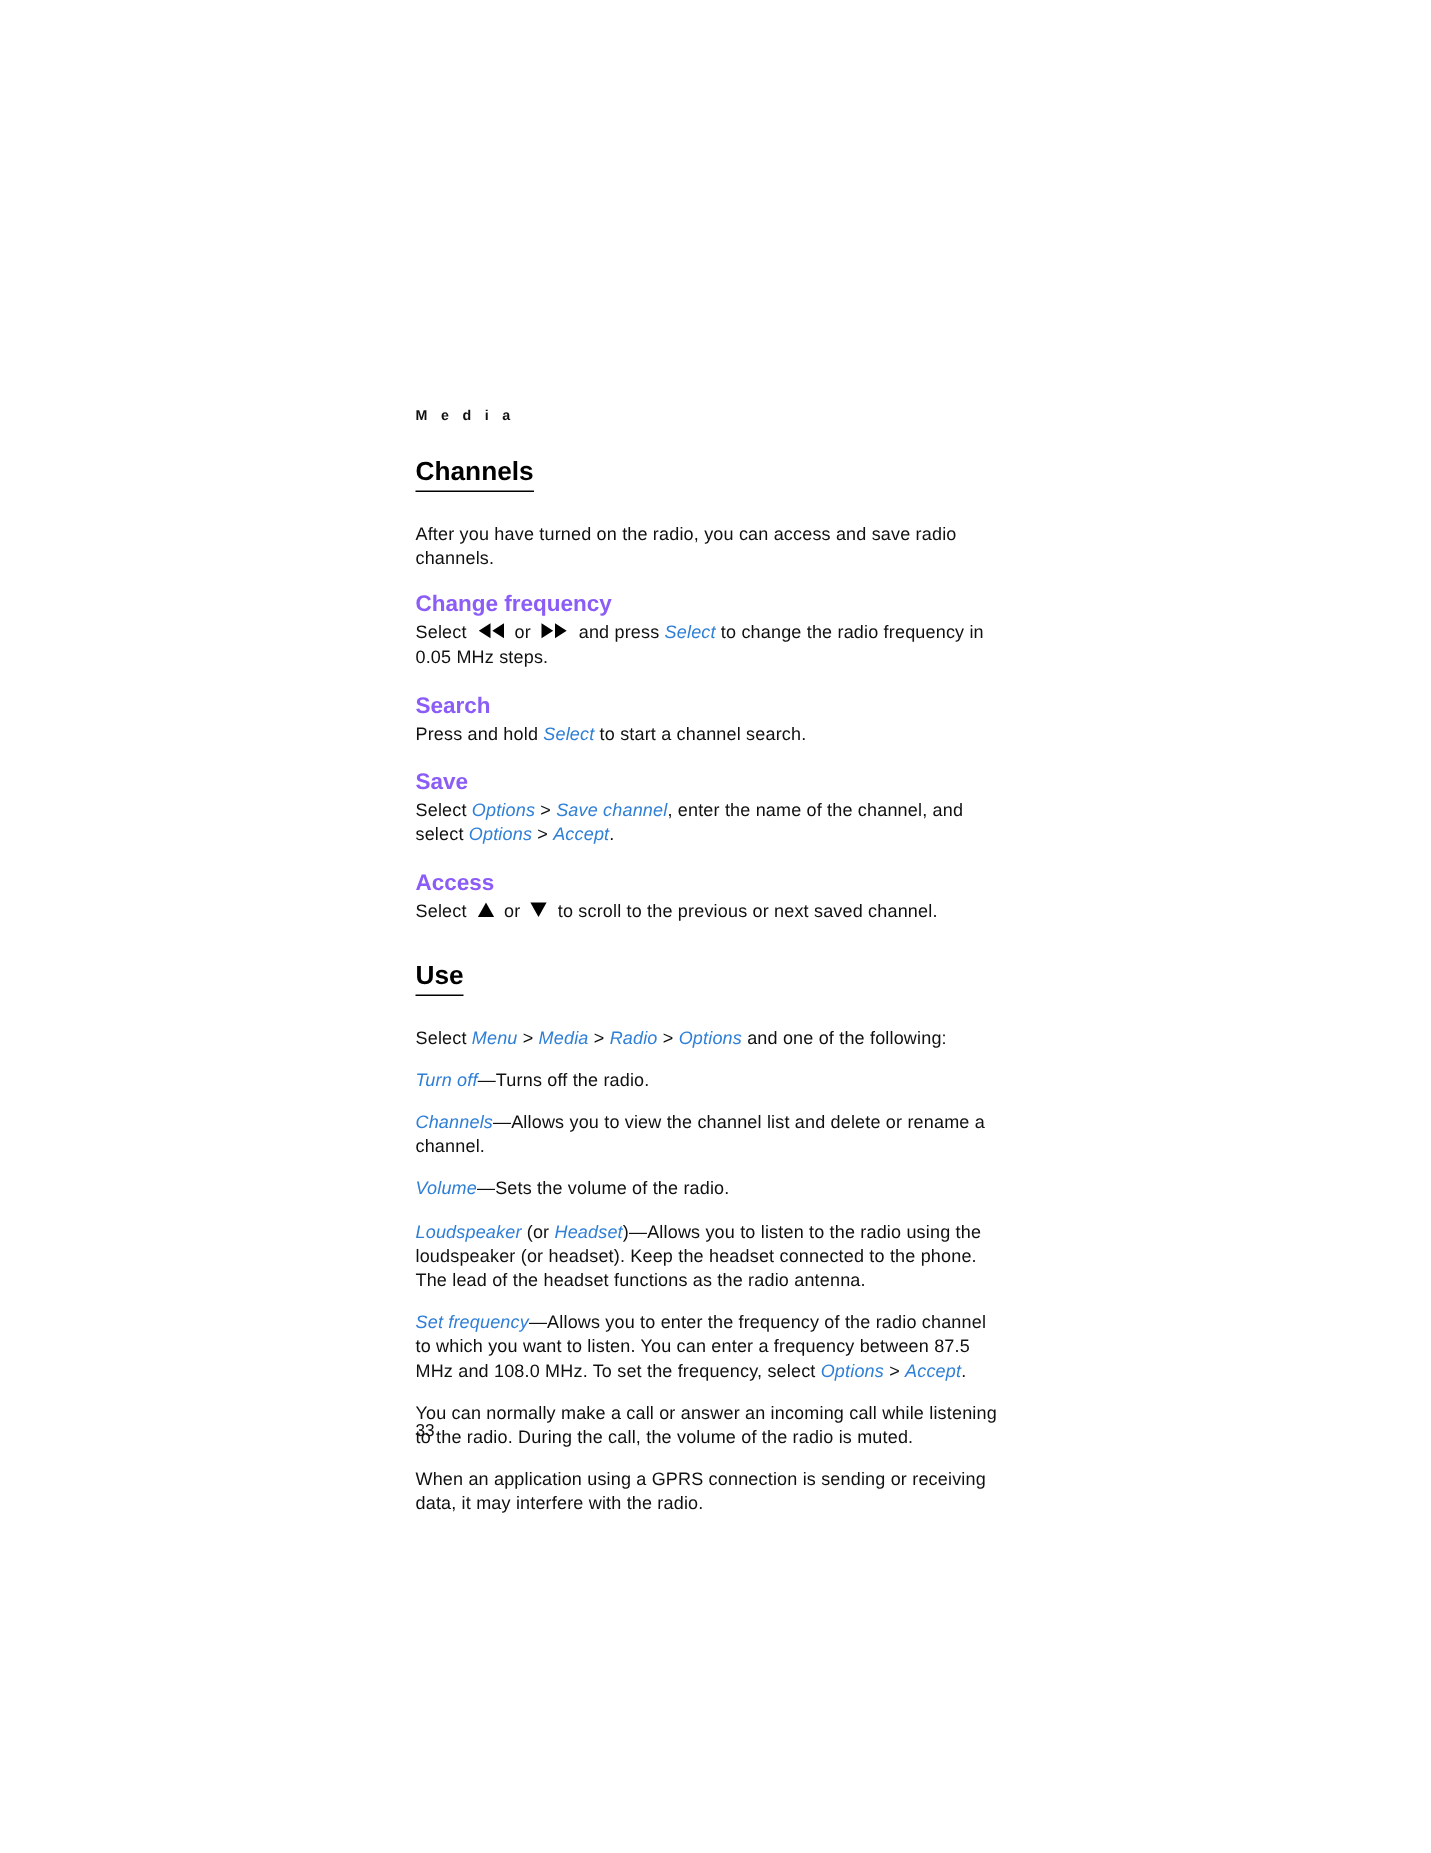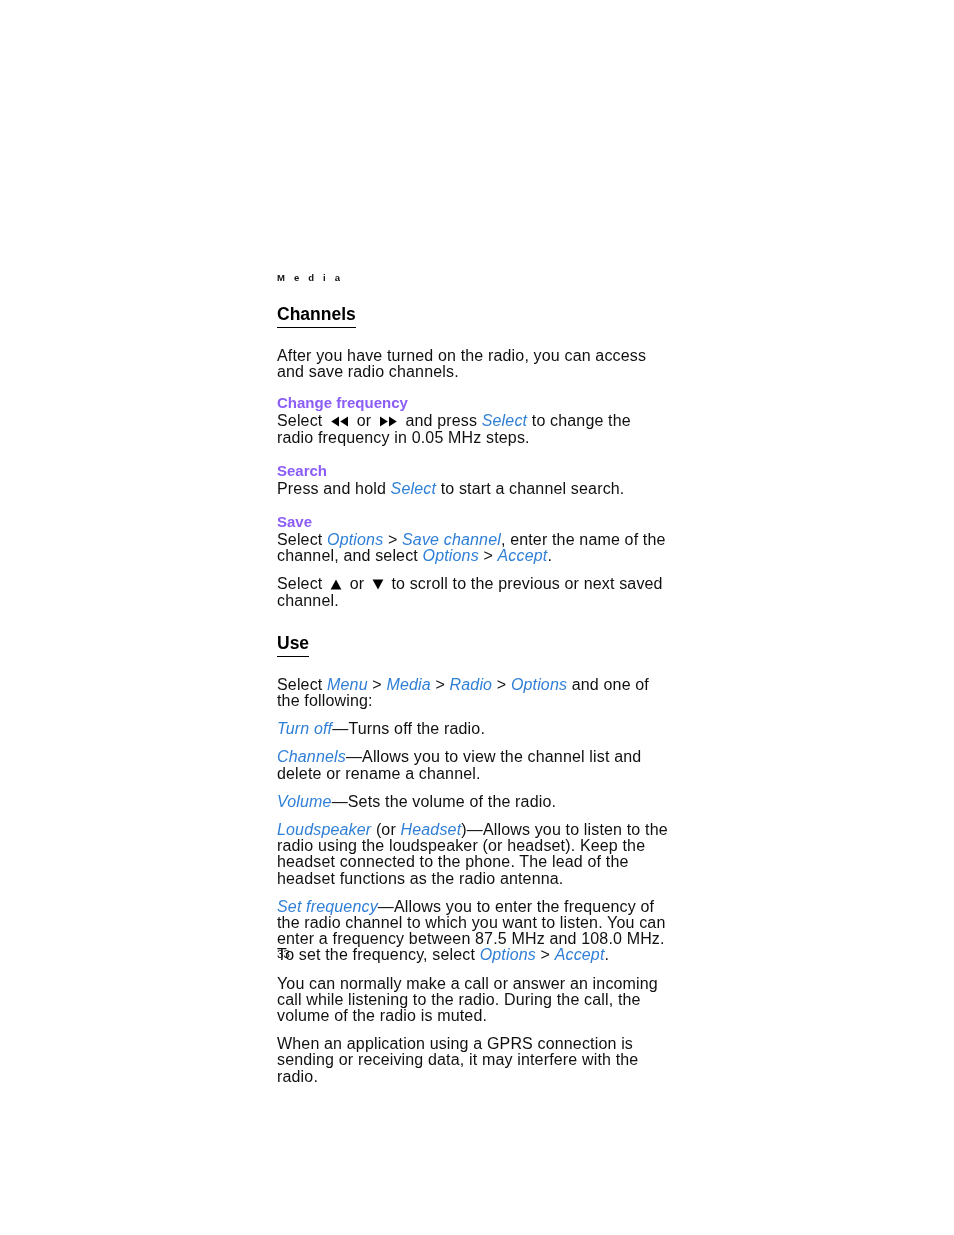--- a/index.html
+++ b/index.html
@@ -62,21 +62,21 @@
     font-size: 15px;
     font-weight: 600;
     color: #8b5cf6;
     margin: 16px 0 1px 0;
     line-height: 18px;
   }
   .sub-title.first { margin-top: 14px; }
 
   
   p.body {
-    font-size: 16px;
+    font-size: 12px;
     line-height: 16.2px;
     margin: 0 0 0 0;
     color: #101010;
     letter-spacing: 0.01em;
   }
   p.body + p.body { margin-top: 12px; }
   p.tight { margin-top: 0; }
 
   .lead { margin-bottom: 0; }
 
@@ -142,20 +142,21 @@
             <polygon points="1,0.5 1,10.5 8.8,5.5" fill="#000"></polygon>
             <polygon points="10,0.5 10,10.5 17.8,5.5" fill="#000"></polygon>
           </svg></span><span> and press </span><span class="ui">Select</span><span> to change the radio frequency in 0.05 MHz steps.</span></p>
 
     <div class="sub-title">Search</div>
     <p class="body tight"><span>Press and hold </span><span class="ui">Select</span><span> to start a channel search.</span></p>
 
     <div class="sub-title">Save</div>
     <p class="body tight"><span>Select </span><span class="ui">Options</span><span class="sep"> &gt; </span><span class="ui">Save channel</span><span>, enter the name of the channel, and select </span><span class="ui">Options</span><span class="sep"> &gt; </span><span class="ui">Accept</span><span>.</span></p>
 
+    <div class="sub-title">Access</div>
     <p class="body tight"><span>Select </span><span class="glyph icon-up"><svg viewBox="0 0 12 11" width="12" height="11" aria-hidden="true">
             <polygon points="6,0.6 11.4,10.4 0.6,10.4" fill="#000"></polygon>
           </svg></span><span> or </span><span class="glyph icon-down"><svg viewBox="0 0 12 11" width="12" height="11" aria-hidden="true">
             <polygon points="0.6,0.6 11.4,0.6 6,10.4" fill="#000"></polygon>
           </svg></span><span> to scroll to the previous or next saved channel.</span></p>
 
     <div class="section-title-wrap use-gap">
       <span class="section-title">Use</span>
     </div>
 

